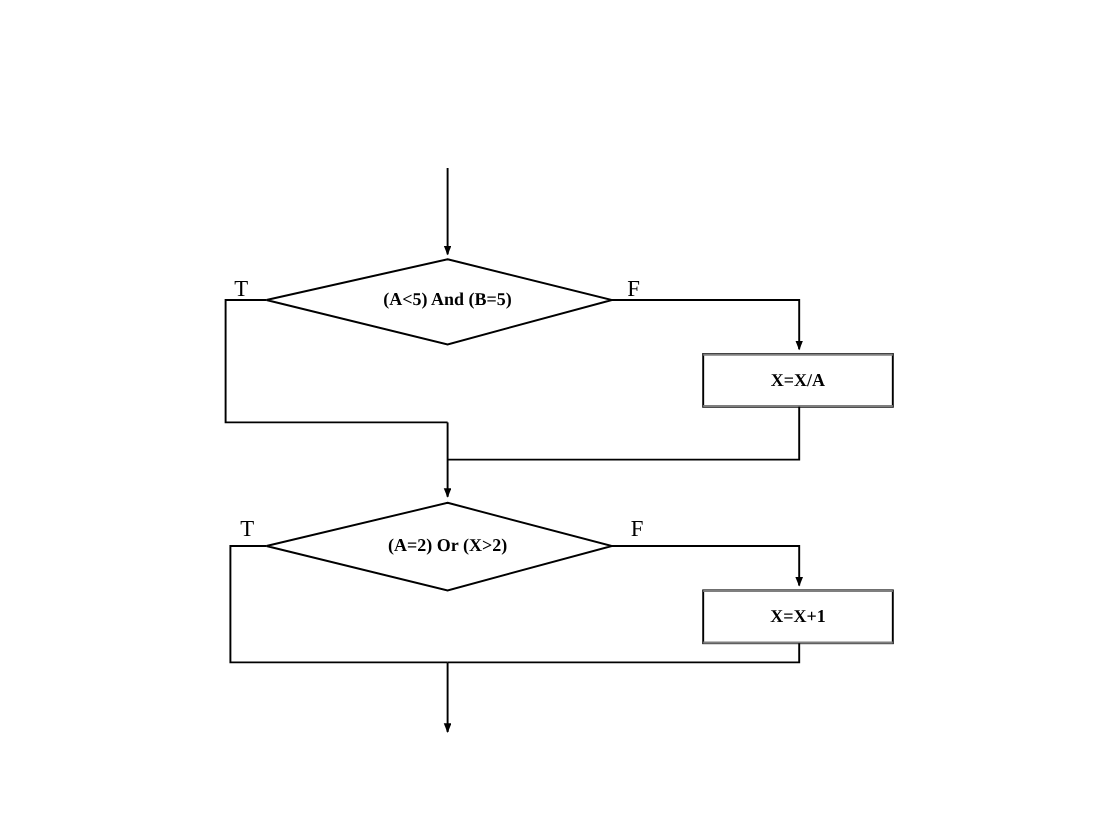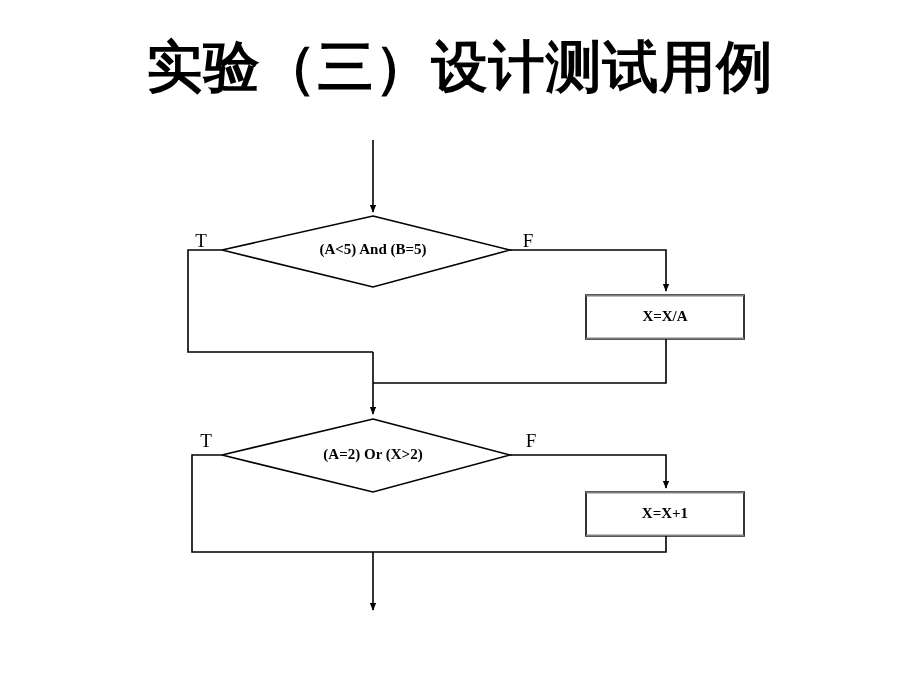--- a/index.html
+++ b/index.html
@@ -71,21 +71,20 @@
     font-size: 19px;
     fill: #000000;
     text-anchor: middle;
   }
 </style>
 </head>
 <body>
 
 <div id="slide">
 
-  <div id="slide-title">实验（三）设计测试用例</div>
 
   <svg id="flow-svg" viewBox="0 0 920 690">
 
     <defs>
       <marker id="arrowhead" markerWidth="9" markerHeight="9" refX="7.2" refY="3.2" orient="auto" markerUnits="userSpaceOnUse">
         <path d="M0,0 L8,3.2 L0,6.4 z" fill="#000000"></path>
       </marker>
     </defs>
 
     <g>

